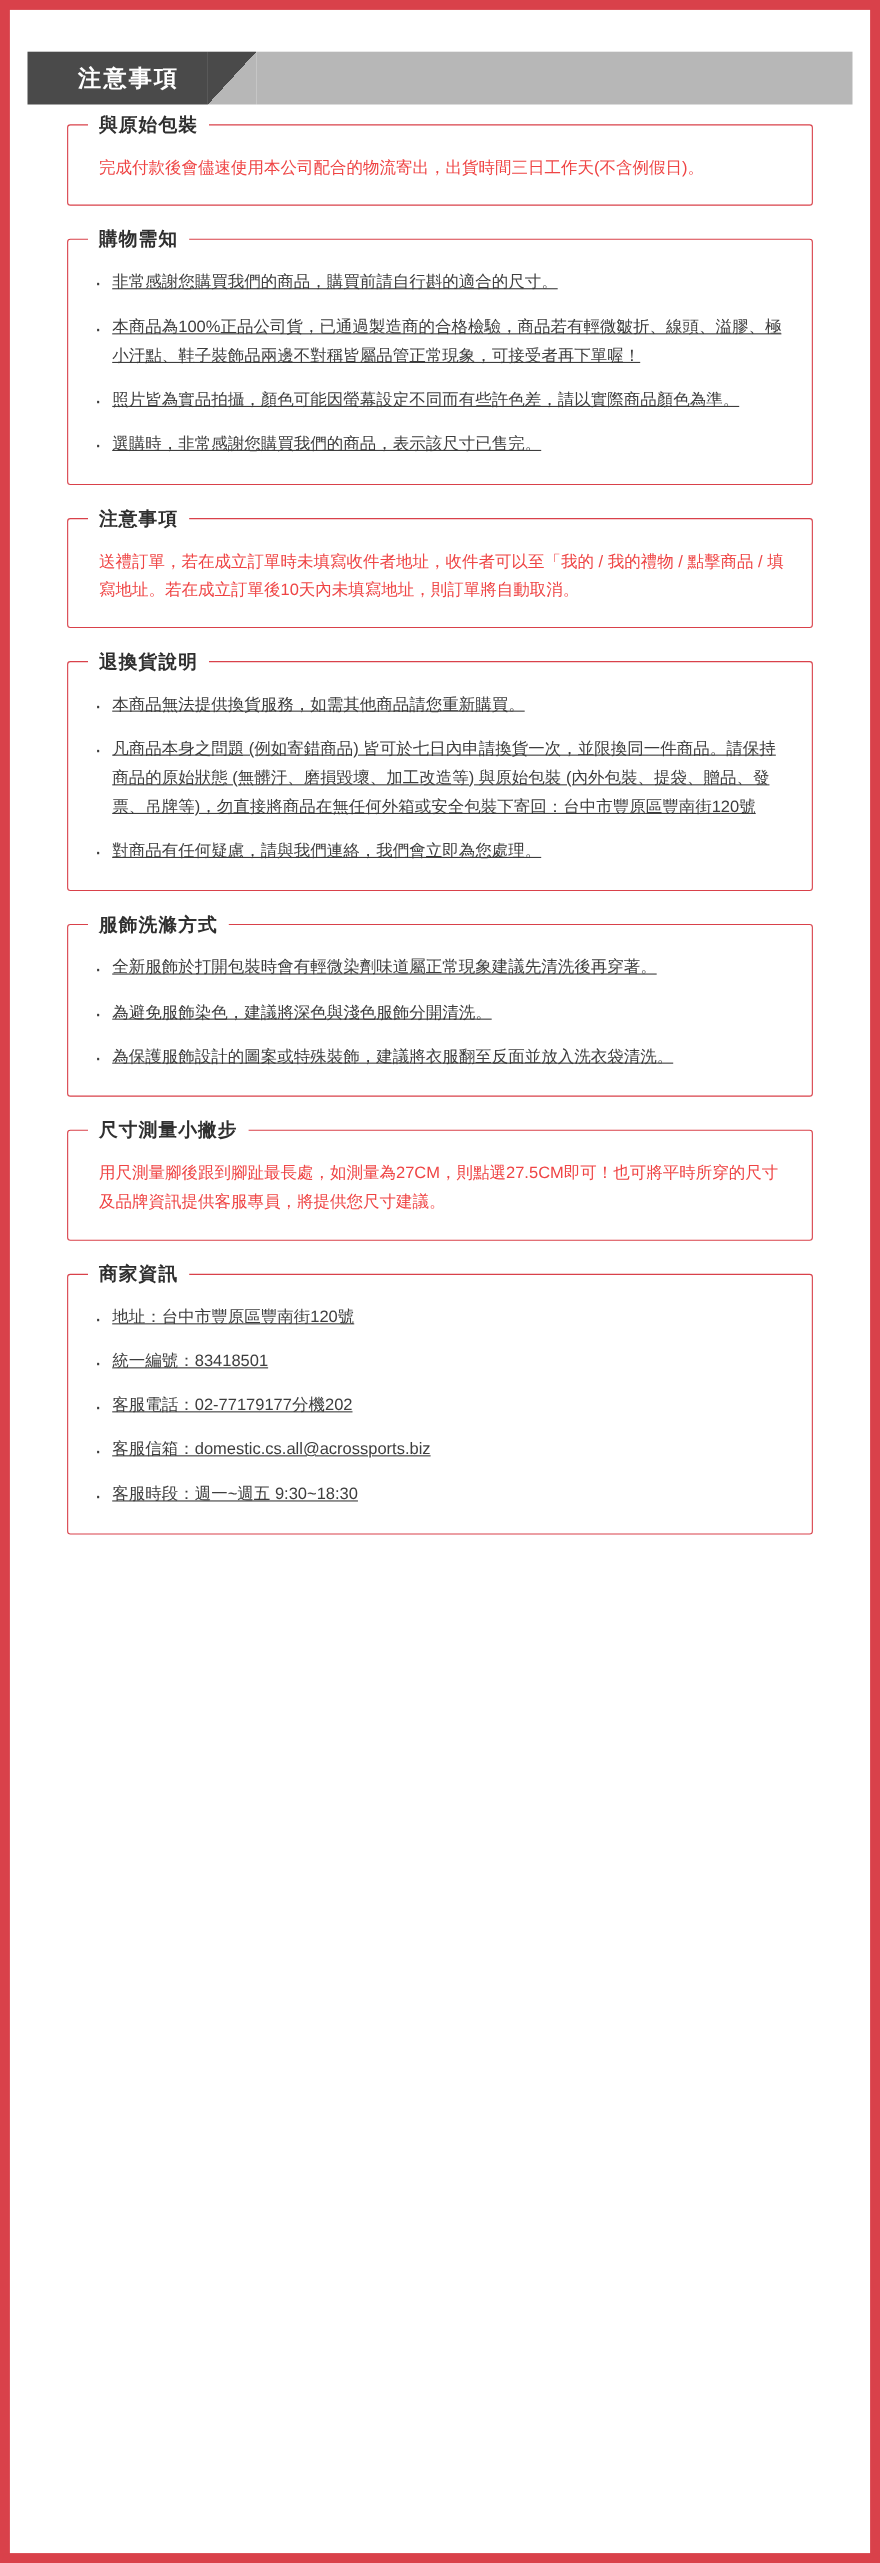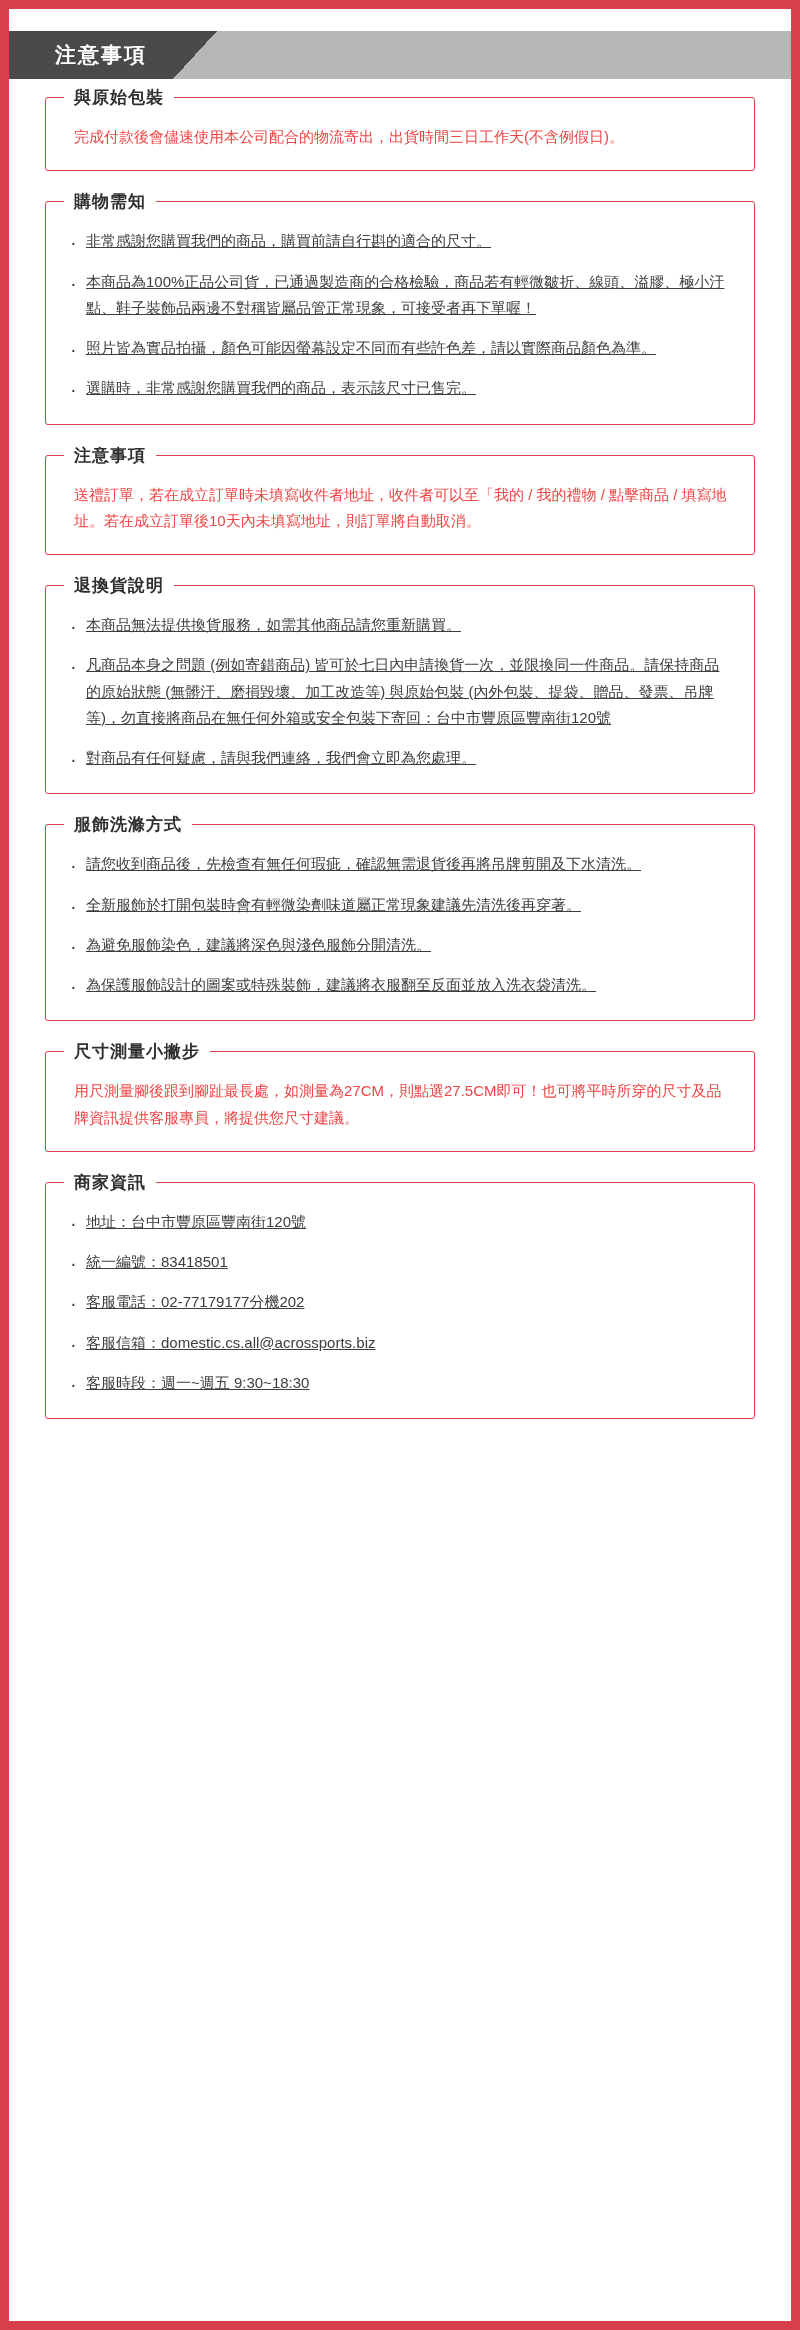--- a/index.html
+++ b/index.html
@@ -10,21 +10,21 @@
     font-family: "Liberation Sans", "DejaVu Sans", sans-serif;
     color: #3b3b3b;
   }
   .page {
     width: 800px;
     min-height: 2330px;
     border-left: 9px solid #d9414a;
     border-right: 9px solid #d9414a;
     border-top: 9px solid #d9414a;
     border-bottom: 9px solid #d9414a;
-    padding: 0;
+    padding: 16px;
     position: relative;
     background: #fff;
   }
   
   .banner {
     margin: 22px 0 0 0;
     height: 48px;
     position: relative;
     display: flex;
     align-items: stretch;
@@ -141,21 +141,20 @@
       <ul class="bullets tight">
         <li>本商品無法提供換貨服務，如需其他商品請您重新購買。</li>
         <li>凡商品本身之問題 (例如寄錯商品) 皆可於七日內申請換貨一次，並限換同一件商品。請保持商品的原始狀態 (無髒汙、磨損毀壞、加工改造等) 與原始包裝 (內外包裝、提袋、贈品、發票、吊牌等)，勿直接將商品在無任何外箱或安全包裝下寄回：台中市豐原區豐南街120號</li>
         <li>對商品有任何疑慮，請與我們連絡，我們會立即為您處理。</li>
       </ul>
     </div>
 
     <div class="section">
       <div class="section-title">服飾洗滌方式</div>
       <ul class="bullets tight">
-        <li>請您收到商品後，先檢查有無任何瑕疵，確認無需退貨後再將吊牌剪開及下水清洗。</li>
         <li>全新服飾於打開包裝時會有輕微染劑味道屬正常現象建議先清洗後再穿著。</li>
         <li>為避免服飾染色，建議將深色與淺色服飾分開清洗。</li>
         <li>為保護服飾設計的圖案或特殊裝飾，建議將衣服翻至反面並放入洗衣袋清洗。</li>
       </ul>
     </div>
 
     <div class="section">
       <div class="section-title">尺寸測量小撇步</div>
       <div class="plain-text">用尺測量腳後跟到腳趾最長處，如測量為27CM，則點選27.5CM即可！也可將平時所穿的尺寸及品牌資訊提供客服專員，將提供您尺寸建議。</div>
     </div>

